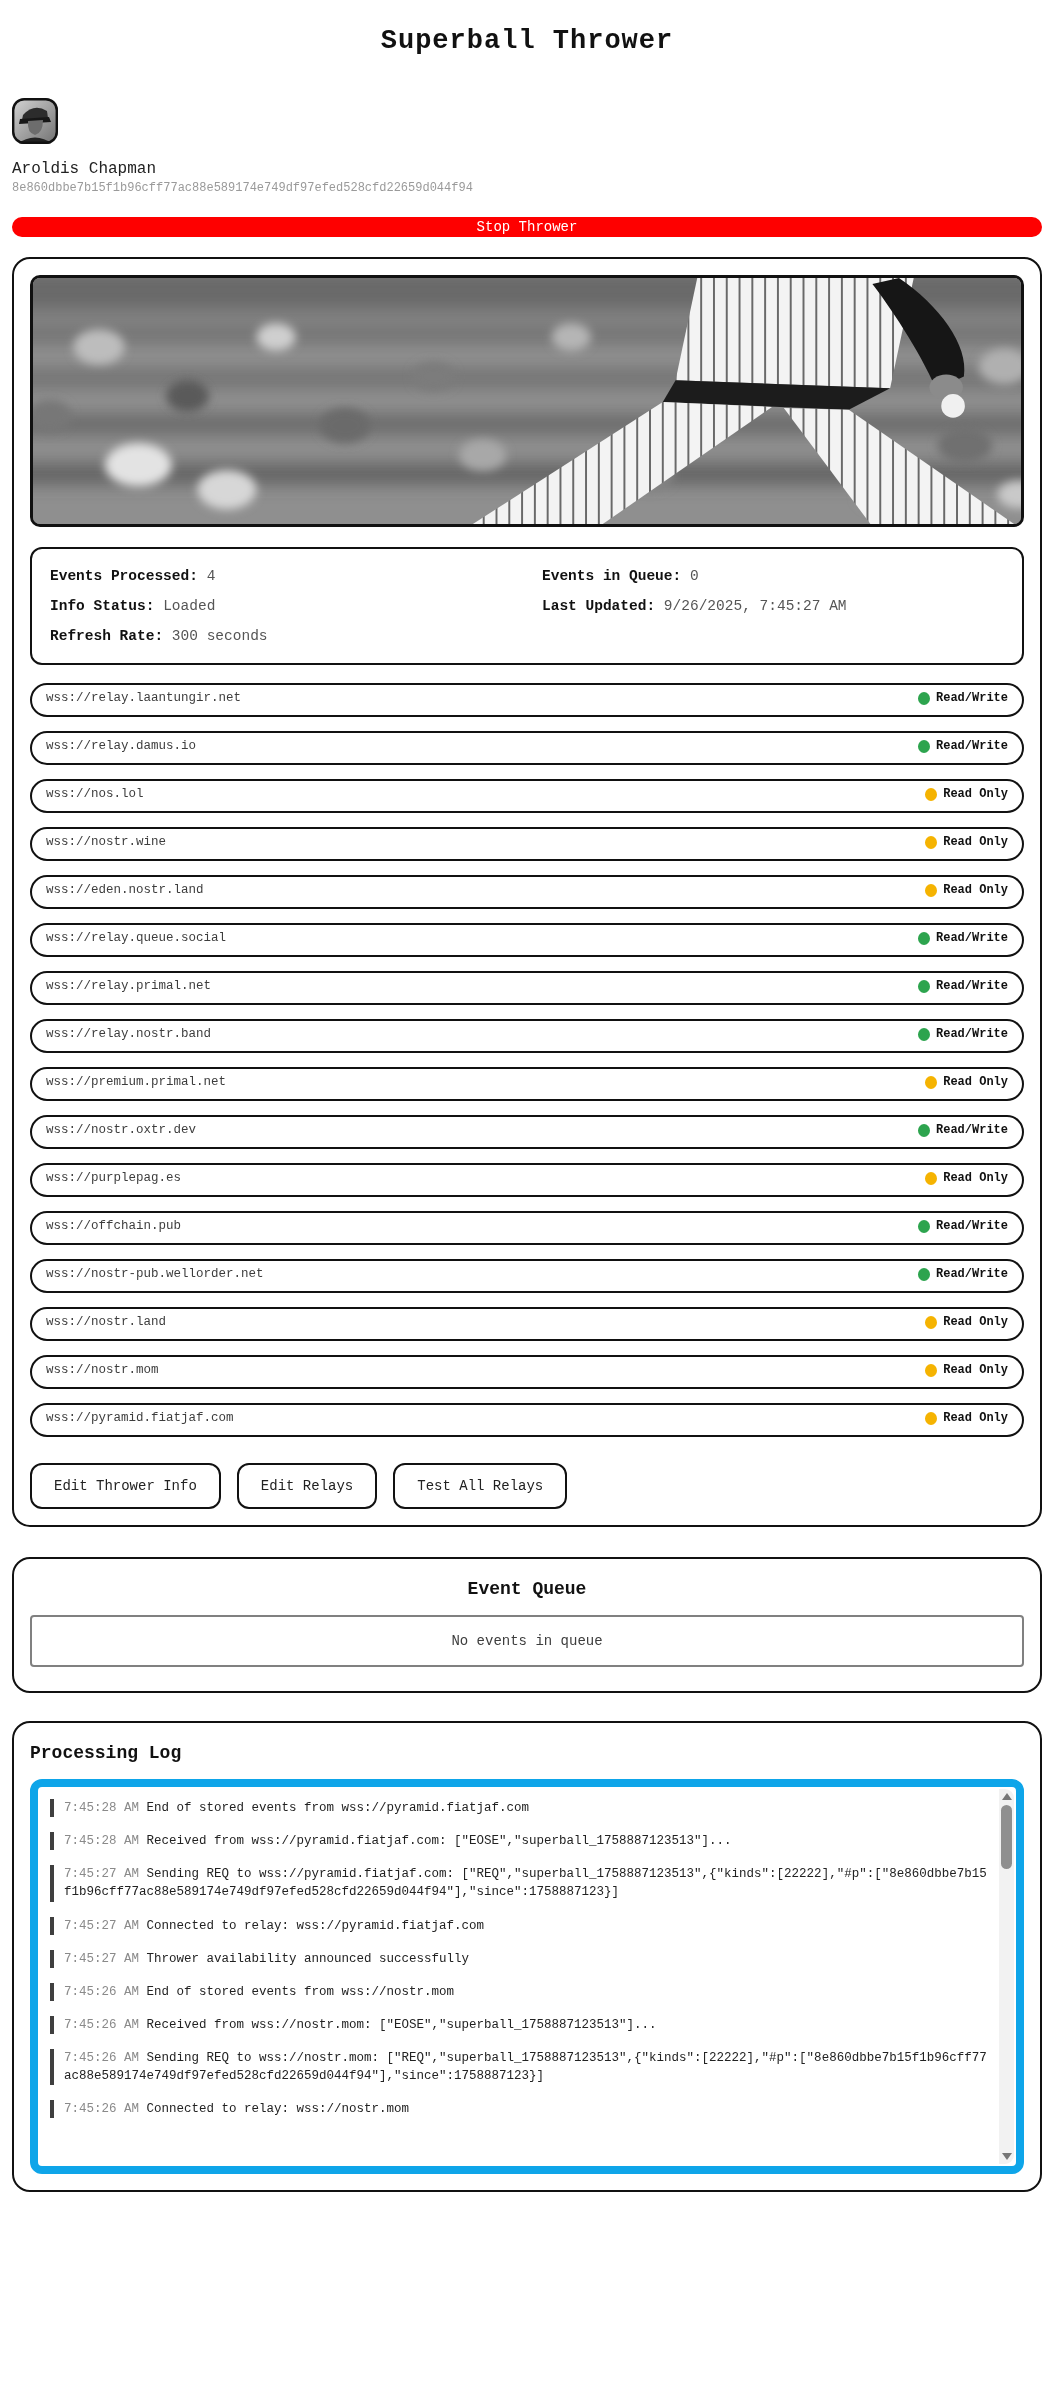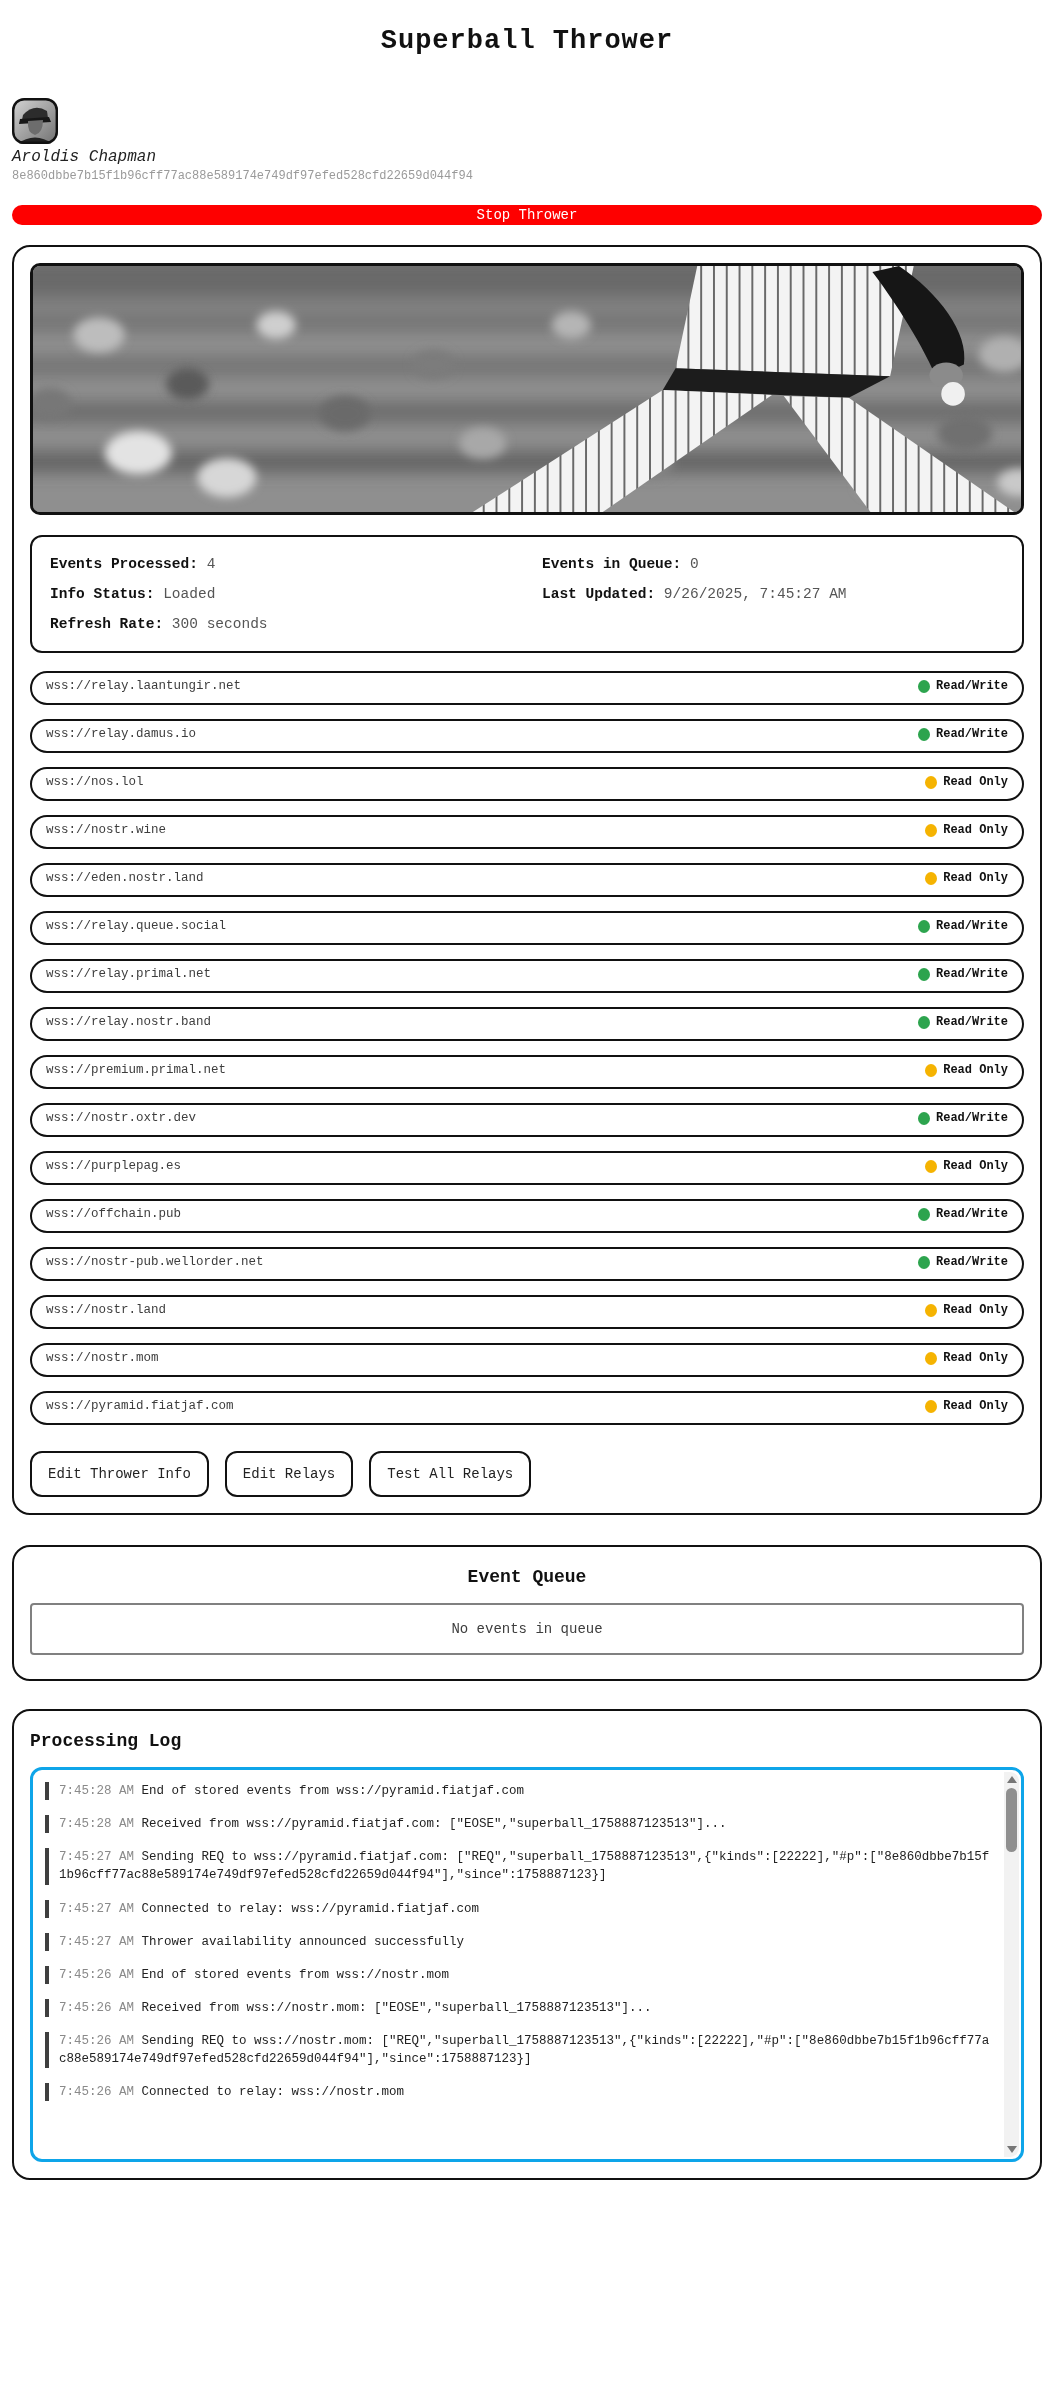--- a/index.html
+++ b/index.html
@@ -14,21 +14,21 @@
   .page-title {
     text-align: center;
     font-size: 27px;
     font-weight: bold;
     letter-spacing: 1px;
     margin-top: 8px;
   }
   
   .profile { margin-top: 42px; }
   .avatar { width: 46px; height: 46px; display: block; }
-  .profile-name { font-size: 16px; color: #222; margin-top: 4px; font-style: italic; }
+  .profile-name { font-size: 16px; color: #222; margin-top: 16px; }
   .profile-pubkey { font-size: 12px; color: #9a9a9a; margin-top: 3px; word-break: break-all; }
   
   .stop-btn {
     display: block; width: 100%;
     margin-top: 22px;
     background: #fe0000;
     color: #fff;
     border: none;
     border-radius: 10px;
     font-family: inherit;
@@ -83,39 +83,39 @@
   .relay-access { font-size: 12px; font-weight: bold; color: #111; white-space: nowrap; }
   
   .actions { margin-top: 26px; display: flex; gap: 16px; }
   .action-btn {
     border: 2.5px solid #111;
     border-radius: 12px;
     background: #fff;
     font-family: inherit;
     font-size: 14px;
     color: #222;
-    padding: 13px 16px;
+    padding: 13px 22px;
     cursor: pointer;
     text-align: right;
   }
   
   .section-heading { font-size: 18px; font-weight: bold; color: #111; padding-top: 4px; }
   
   .queue-empty-box {
     border: 2.5px solid #808080;
     border-radius: 4px;
     margin-top: 16px;
     padding: 16px 14px;
     font-size: 14px;
     color: #3d3d3d;
   }
   
   .log-box {
     position: relative;
-    border: 3px solid #0ea5e9;
+    border: 8px solid #0ea5e9;
     border-radius: 12px;
     margin-top: 16px;
     height: 395px;
     overflow: hidden;
     padding: 12px 28px 12px 12px;
   }
   .log-entries { height: 100%; overflow: hidden; }
   .log-entry {
     border-left: 4px solid #3f3f3f;
     padding-left: 10px;

